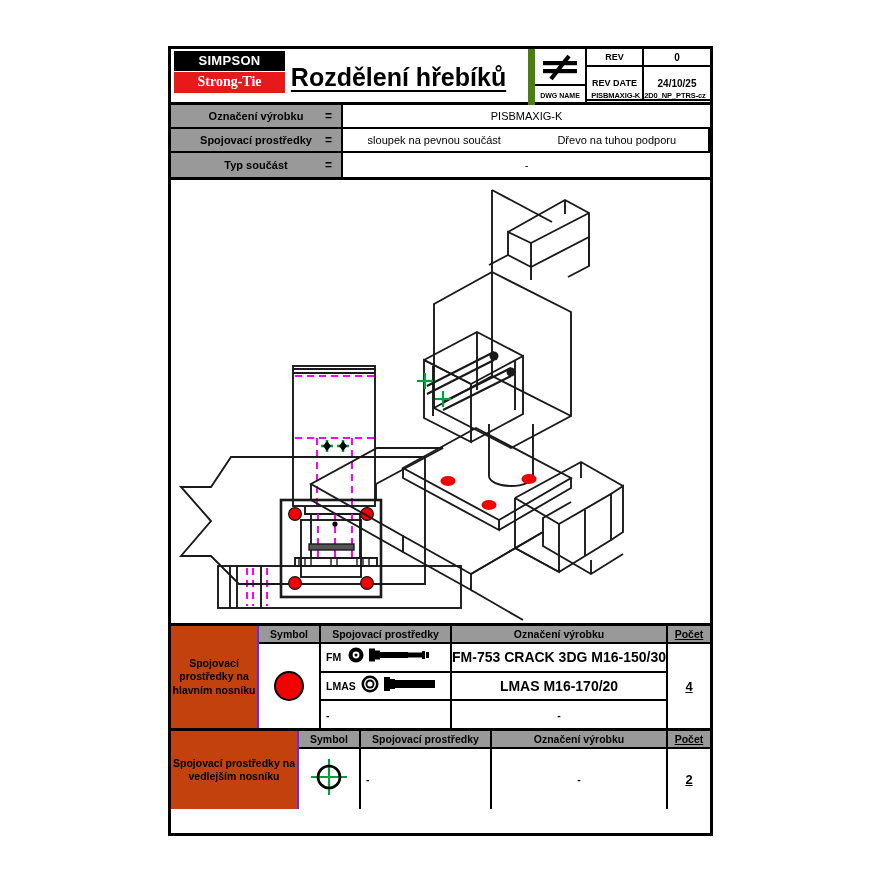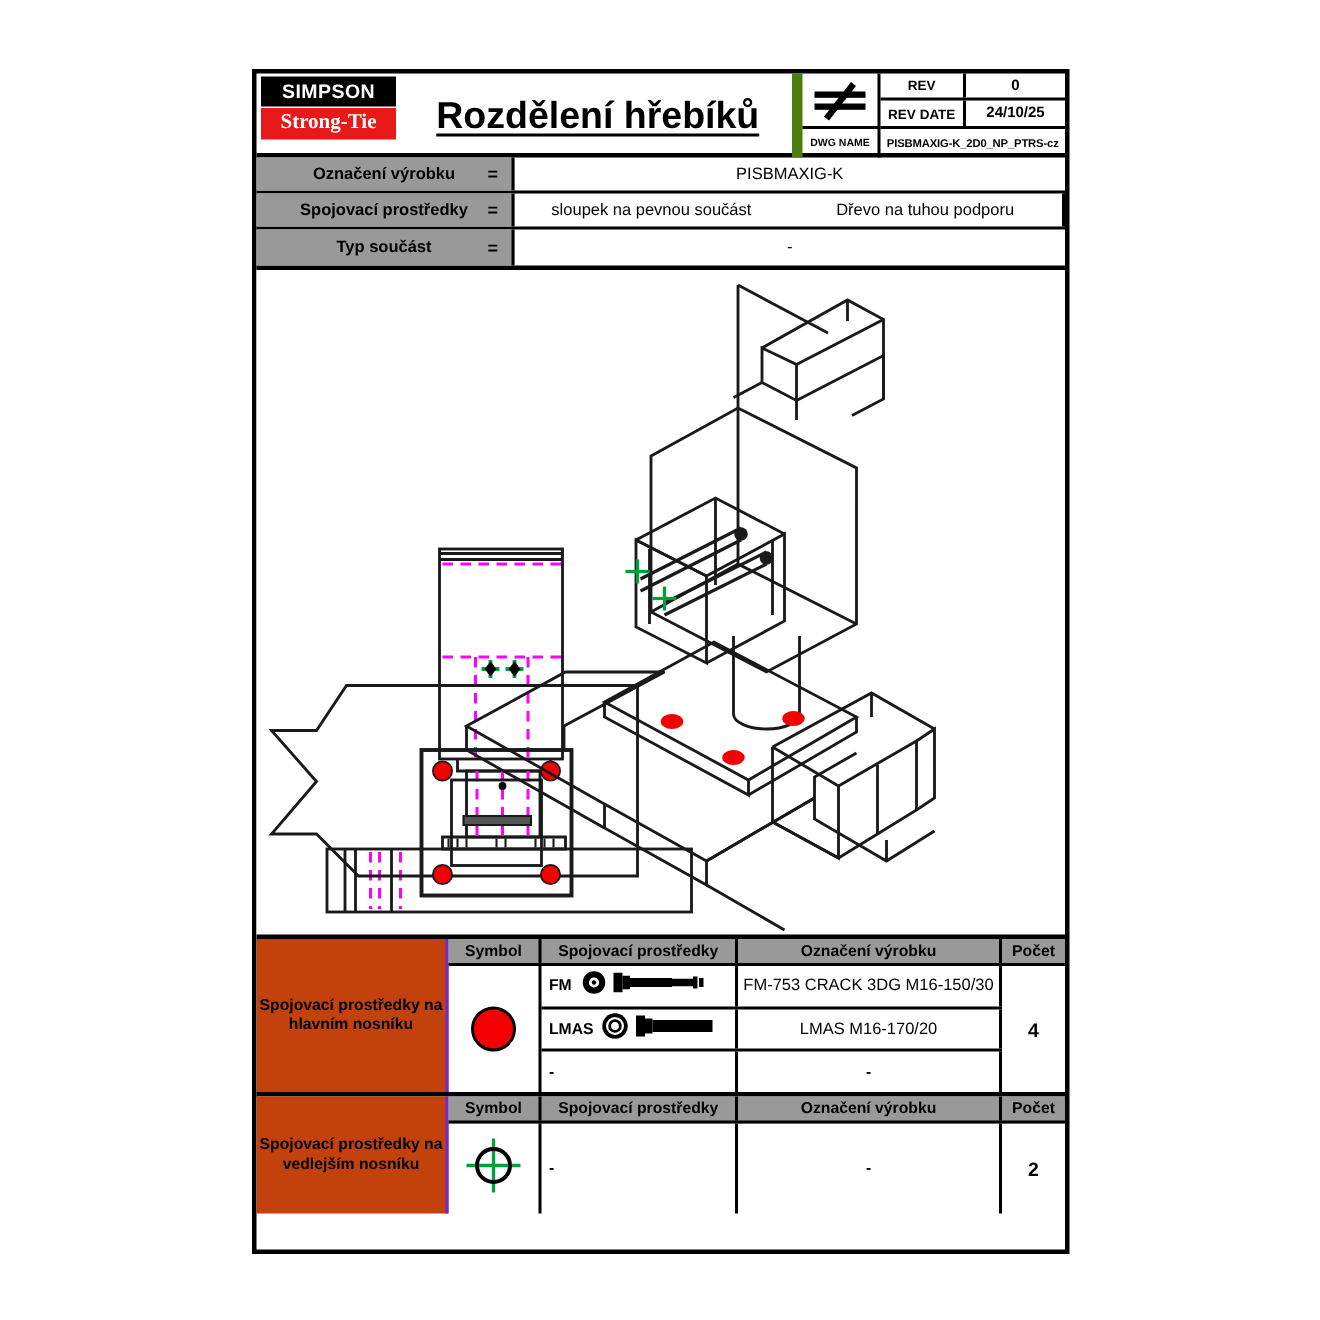--- a/index.html
+++ b/index.html
@@ -2,30 +2,30 @@
 <html><head>
 <meta charset="utf-8">
 <style>
   html,body{margin:0;padding:0;background:#ffffff;}
   body{width:880px;height:880px;font-family:"Liberation Sans",sans-serif;-webkit-font-smoothing:antialiased;}
 
   #sheet{position:absolute;left:168px;top:46px;width:545px;height:790px;background:#fff;border:3px solid #000;box-sizing:border-box;}
 
   
   .titleblock{position:relative;height:56px;border-bottom:3px solid #000;box-sizing:border-box;}
-  .logo{position:absolute;left:3px;top:2px;width:90px;height:50px;}
+  .logo{position:absolute;left:3px;top:2px;width:111px;height:50px;}
   .logo .simpson{background:#000;color:#fff;font-weight:bold;font-size:13px;text-align:center;letter-spacing:.3px;padding:2px 0 3px;}
   .logo .strongtie{background:#e8191b;color:#fff;font-family:"Liberation Serif",serif;font-weight:bold;font-size:14px;text-align:center;padding:2px 0 3px;margin-top:1px;}
   .sheet-title{position:absolute;left:95px;top:0;width:265px;height:56px;display:flex;align-items:center;justify-content:center;}
   .sheet-title span{font-size:25px;font-weight:bold;text-decoration:underline;text-underline-offset:4px;white-space:nowrap;}
   .revblock{position:absolute;right:0;top:0;width:182px;height:56px;border-left:7px solid #4d7c0f;box-sizing:border-box;margin-left:32px;}
   .neq{position:absolute;left:0;top:0;width:52px;height:37px;border-right:2px solid #000;border-bottom:2px solid #000;box-sizing:border-box;display:flex;align-items:center;justify-content:center;}
   .neq svg{display:block;}
   .rev-r1{position:absolute;left:52px;top:0;right:0;height:18px;border-bottom:2px solid #000;box-sizing:border-box;display:flex;}
-  .rev-r2{position:absolute;left:52px;top:18px;right:0;height:19px;border-bottom:2px solid #000;box-sizing:border-box;display:flex;}
+  .rev-r2{position:absolute;left:52px;top:18px;right:0;height:34px;border-bottom:2px solid #000;box-sizing:border-box;display:flex;}
   .rev-r1 .k,.rev-r2 .k{width:57px;border-right:2px solid #000;box-sizing:border-box;display:flex;align-items:center;justify-content:center;font-size:9px;font-weight:bold;}
   .rev-r1 .v,.rev-r2 .v{flex:1;display:flex;align-items:center;justify-content:center;font-size:10px;font-weight:bold;}
   .dwgrow{position:absolute;left:0;top:37px;right:0;bottom:0;display:flex;box-sizing:border-box;}
   .dwgrow .k{width:52px;border-right:2px solid #000;box-sizing:border-box;display:flex;align-items:center;justify-content:center;font-size:7px;font-weight:bold;white-space:nowrap;}
   .dwgrow .v{flex:1;display:flex;align-items:center;justify-content:center;font-size:7.5px;font-weight:bold;letter-spacing:-.1px;white-space:nowrap;}
 
   
   .infotable{border-bottom:3px solid #000;}
   .inforow{display:flex;height:24px;border-bottom:2px solid #000;box-sizing:border-box;}
   .inforow:last-child{border-bottom:none;}
@@ -45,25 +45,25 @@
   .lg-name{width:128px;background:#c2410c;border-right:2px solid #6d28d9;box-sizing:border-box;display:flex;align-items:center;justify-content:center;text-align:center;font-size:10.5px;font-weight:bold;line-height:1.28;}
   .lg-right{flex:1;display:flex;flex-direction:column;}
   .lg-head{display:flex;height:18px;border-bottom:2px solid #000;box-sizing:border-box;background:#999999;}
   .lg-body{display:flex;flex:1;}
   .lg-rows{flex:1;display:flex;flex-direction:column;border-radius:12px;}
   .lg-row{display:flex;flex:1;border-bottom:2px solid #000;box-sizing:border-box;}
   .lg-row:last-child{border-bottom:none;}
   .c-sym{width:62px;border-right:2px solid #000;box-sizing:border-box;display:flex;align-items:center;justify-content:center;}
   .c-fix{width:131px;border-right:2px solid #000;box-sizing:border-box;display:flex;align-items:center;padding-left:5px;}
   .c-des{flex:1;border-right:2px solid #000;box-sizing:border-box;display:flex;align-items:center;justify-content:center;}
-  .c-cnt{width:42px;box-sizing:border-box;display:flex;align-items:center;justify-content:center;}
+  .c-cnt{width:42px;box-sizing:border-box;display:flex;align-items:center;justify-content:center;text-decoration:underline;}
   .lg-head .c-sym,.lg-head .c-fix,.lg-head .c-des,.lg-head .c-cnt{font-size:10.5px;font-weight:bold;justify-content:center;padding-left:0;}
   .lg-sym-cell{width:62px;border-right:2px solid #000;box-sizing:border-box;display:flex;align-items:center;justify-content:center;}
   .cellname{font-size:10.5px;font-weight:bold;white-space:nowrap;}
-  .cellval{font-size:11px;font-weight:normal;white-space:nowrap;}
+  .cellval{font-size:14px;font-weight:bold;white-space:nowrap;}
   .dash{font-size:10.5px;font-weight:bold;}
   .cnt{font-size:13px;font-weight:bold;}
   .reddot{width:26px;height:26px;border-radius:50%;background:#f40000;border:2px solid #000;}
 </style>
 </head>
 <body>
 
 <div id="sheet">
 
   <div class="titleblock">

